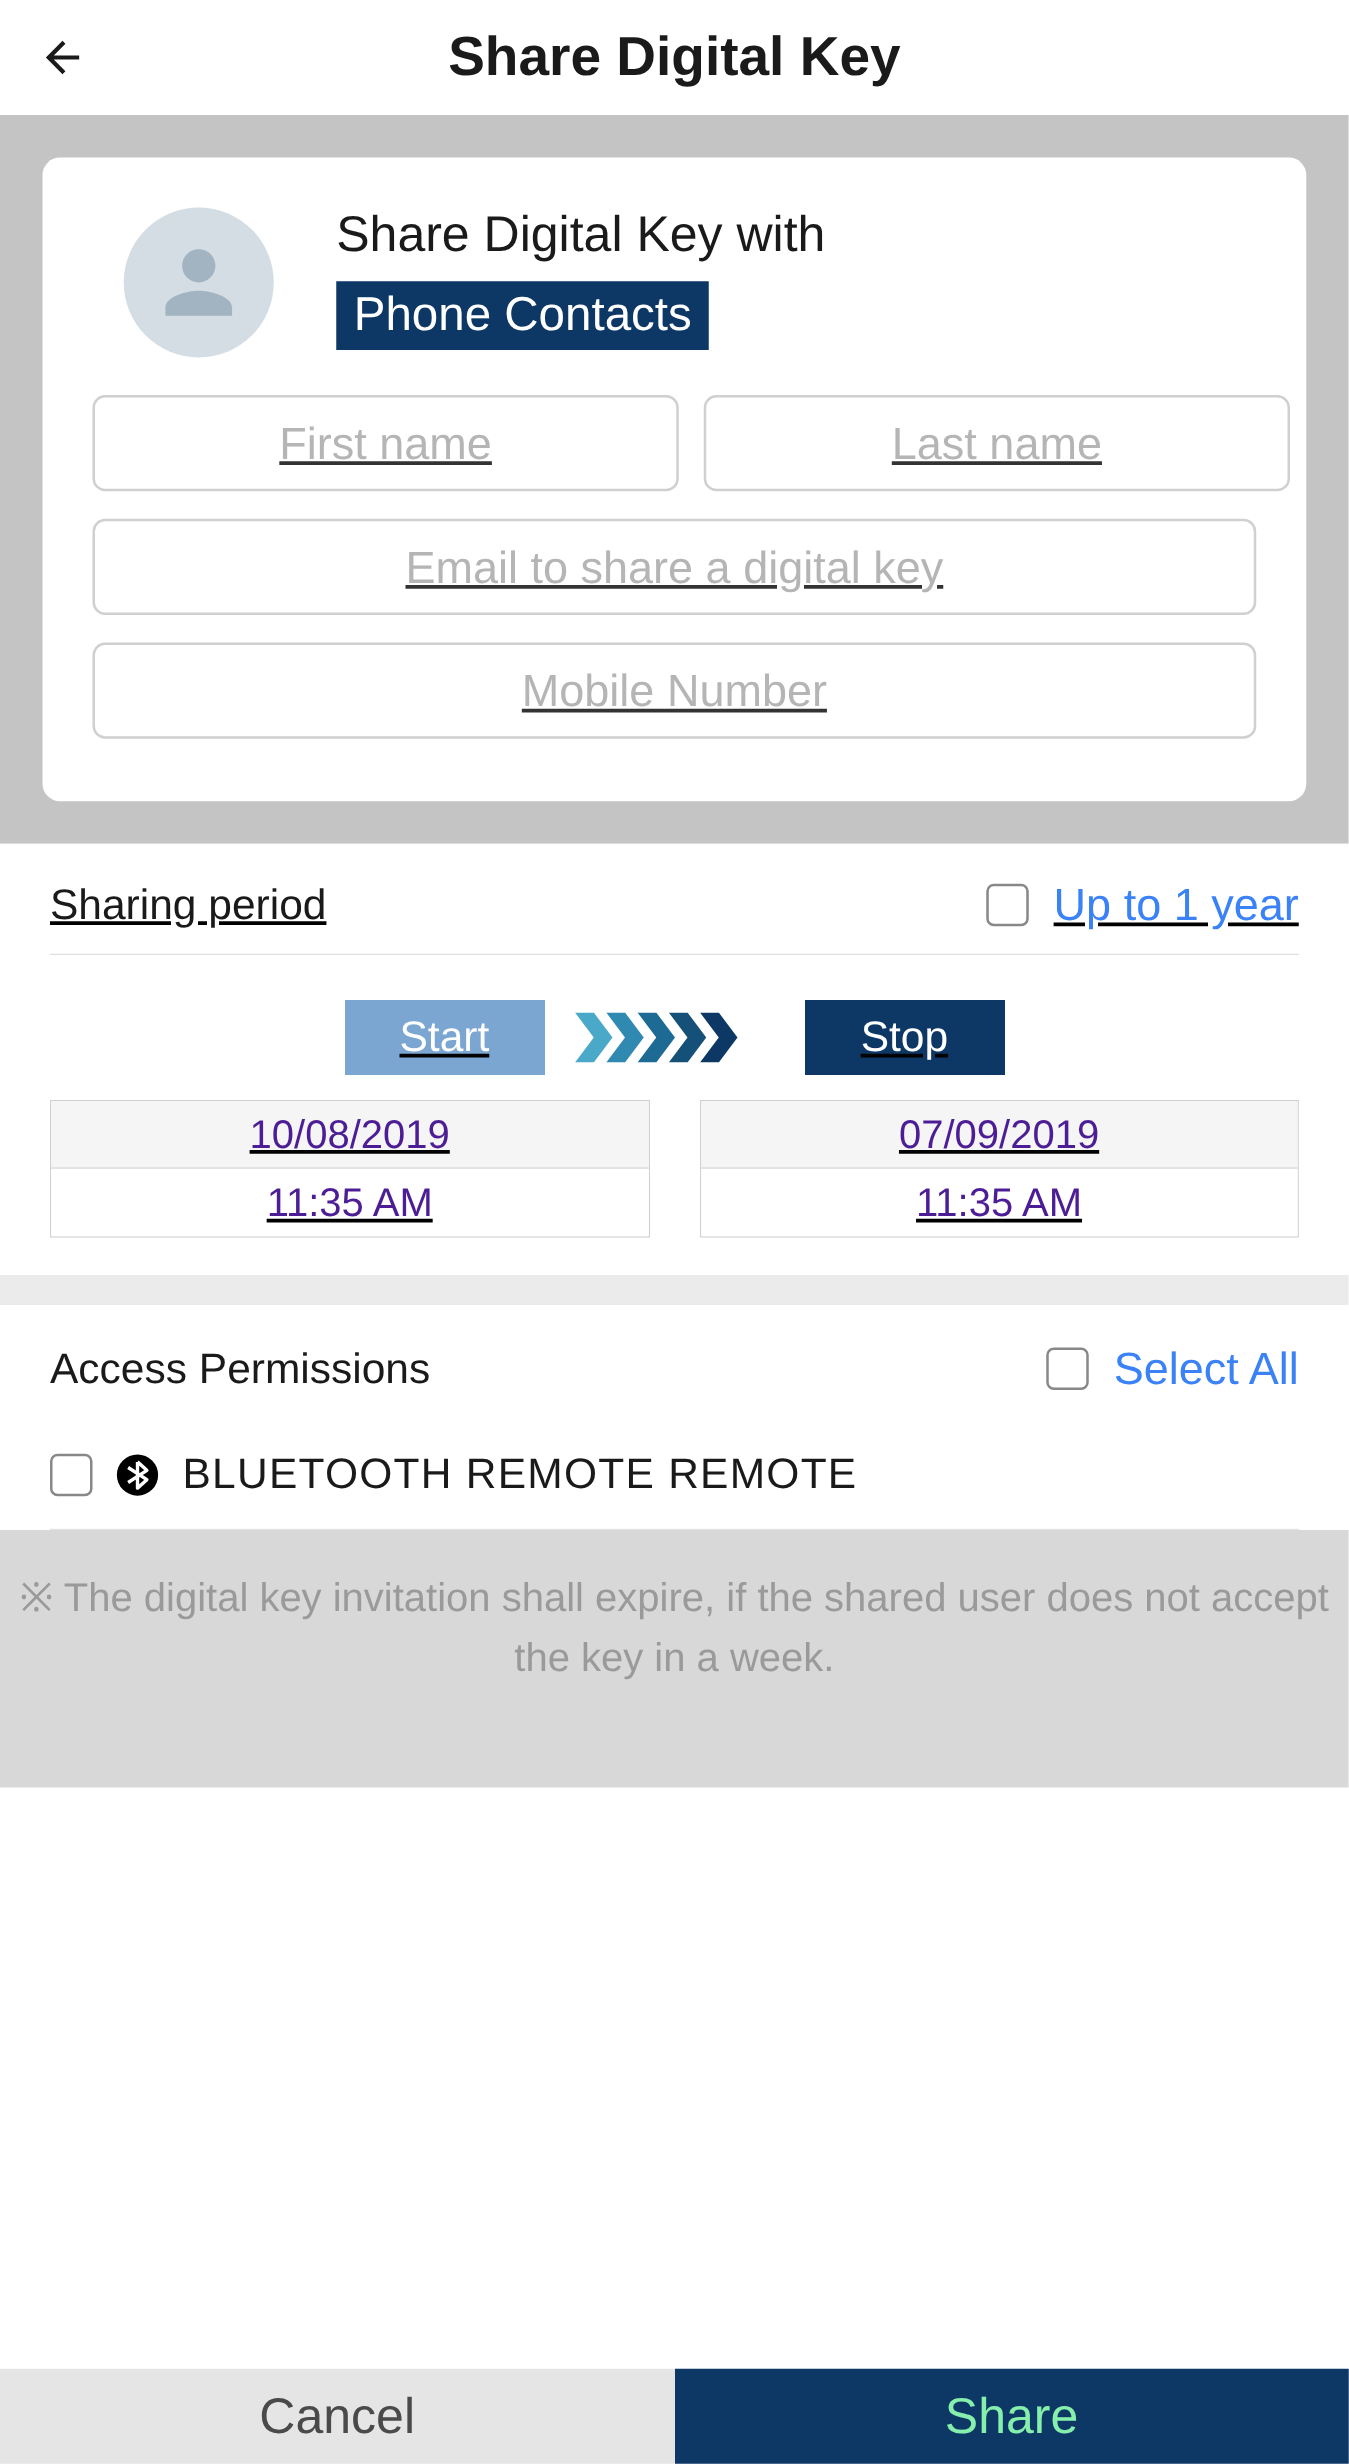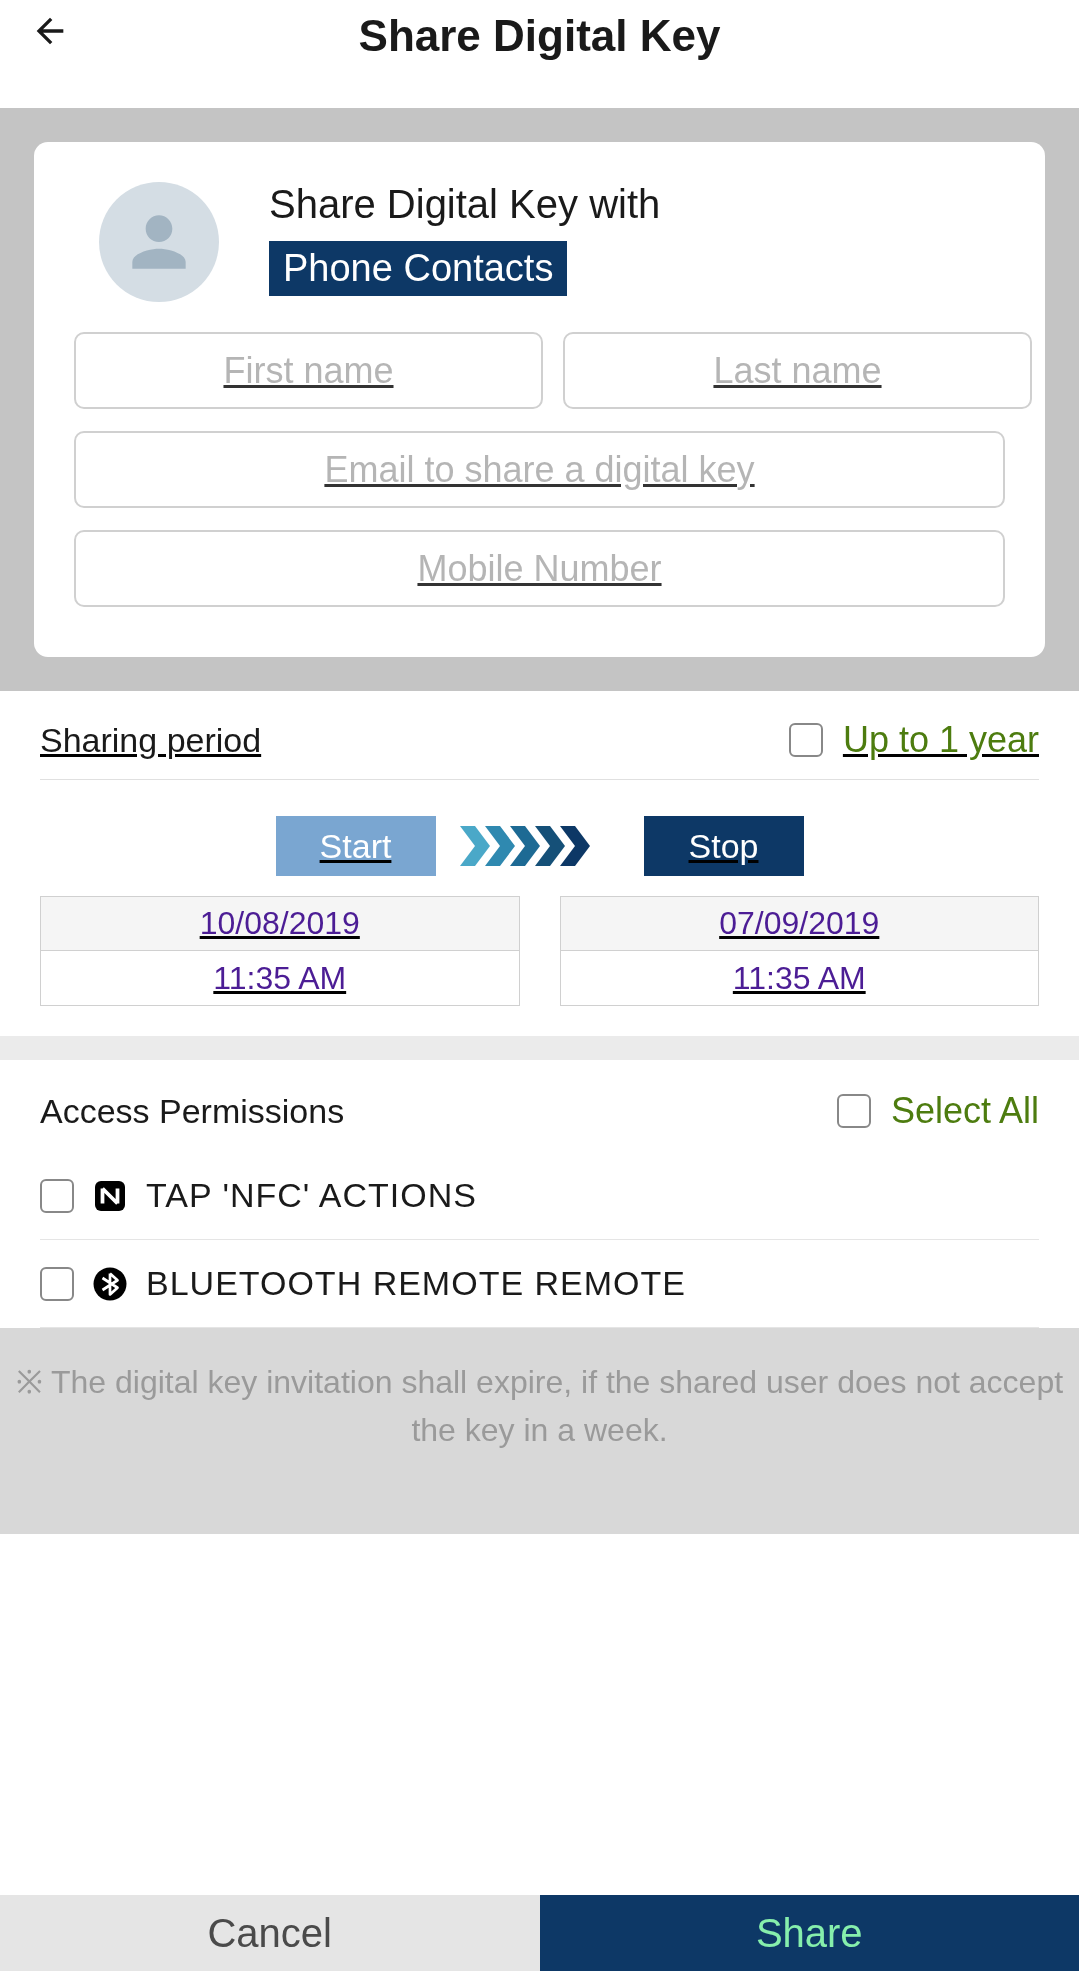--- a/index.html
+++ b/index.html
@@ -8,22 +8,23 @@
       padding: 0;
       font-family: -apple-system, BlinkMacSystemFont, "Segoe UI", Helvetica, Arial, sans-serif;
     }
     body {
       width: 1079px;
       height: 1971px;
       background: #fff;
       overflow: hidden;
     }
     .header {
-      height: 108px;
-      display: flex;
+      height: 92px;
+      display: flex;
+      align-items: center;
       padding: 11px 30px;
       background: #fff;
       position: relative;
     }
     .back-arrow {
       width: 40px;
       height: 40px;
       cursor: pointer;
     }
     .header-title {
@@ -129,21 +130,21 @@
     .checkbox {
       width: 34px;
       height: 34px;
       border: 2px solid #888;
       border-radius: 6px;
       cursor: pointer;
       background: #fff;
     }
     .checkbox-label {
       font-size: 36px;
-      color: #4d7c0f;
+      color: #3b82f6;
     }
     .period-buttons {
       display: flex;
       align-items: center;
       justify-content: center;
       gap: 24px;
       margin-top: 36px;
       margin-bottom: 20px;
     }
     .period-btn {
@@ -328,30 +329,20 @@
     <div class="checkbox-row">
       <div class="checkbox"></div>
       <div class="checkbox-label">Select All</div>
     </div>
   </div>
   <div>
     <div class="perm-item">
       <div class="checkbox"></div>
       <div class="perm-icon">
         <svg viewBox="0 0 24 24" width="36" height="36">
-            <rect x="2" y="2" width="20" height="20" rx="4" fill="#000"></rect>
-            <path d="M7 7 L7 17 M7 7 L17 17 M17 7 L17 17" stroke="#fff" stroke-width="2.5" fill="none"></path>
-          </svg>
-      </div>
-      <div class="perm-label">TAP 'NFC' ACTIONS</div>
-    </div>
-    <div class="perm-item">
-      <div class="checkbox"></div>
-      <div class="perm-icon">
-        <svg viewBox="0 0 24 24" width="36" height="36">
             <circle cx="12" cy="12" r="11" fill="#000"></circle>
             <path d="M12 5 L12 19 L17 14.5 L7 8 M12 5 L17 9.5 L7 16" stroke="#fff" stroke-width="1.8" fill="none" stroke-linejoin="round"></path>
           </svg>
       </div>
       <div class="perm-label">BLUETOOTH REMOTE REMOTE</div>
     </div>
   </div>
 </div>
 
 <div class="disclaimer-area">※ The digital key invitation shall expire, if the shared user does not accept the key in a week.</div>

